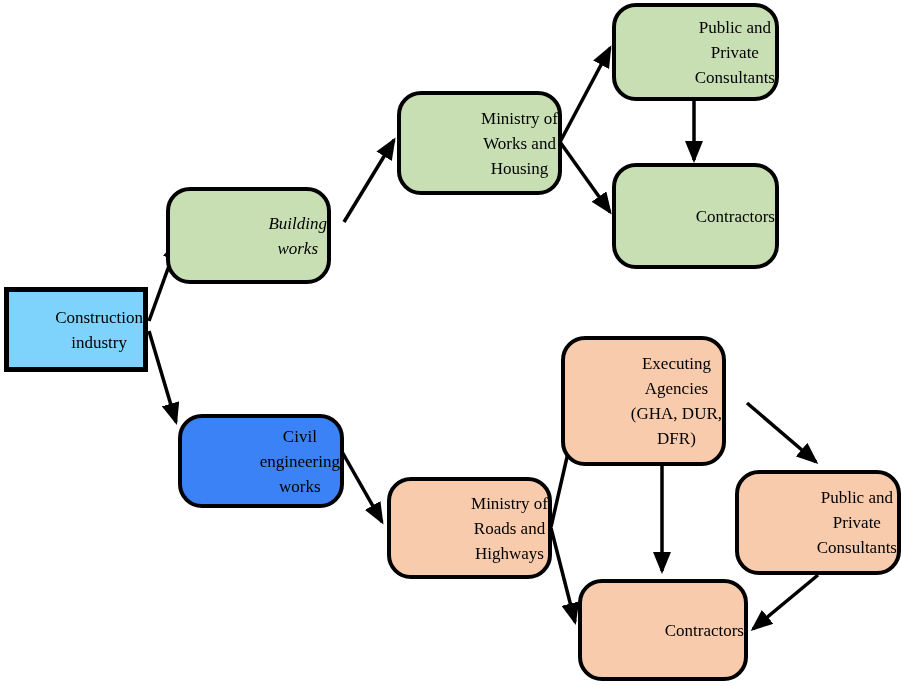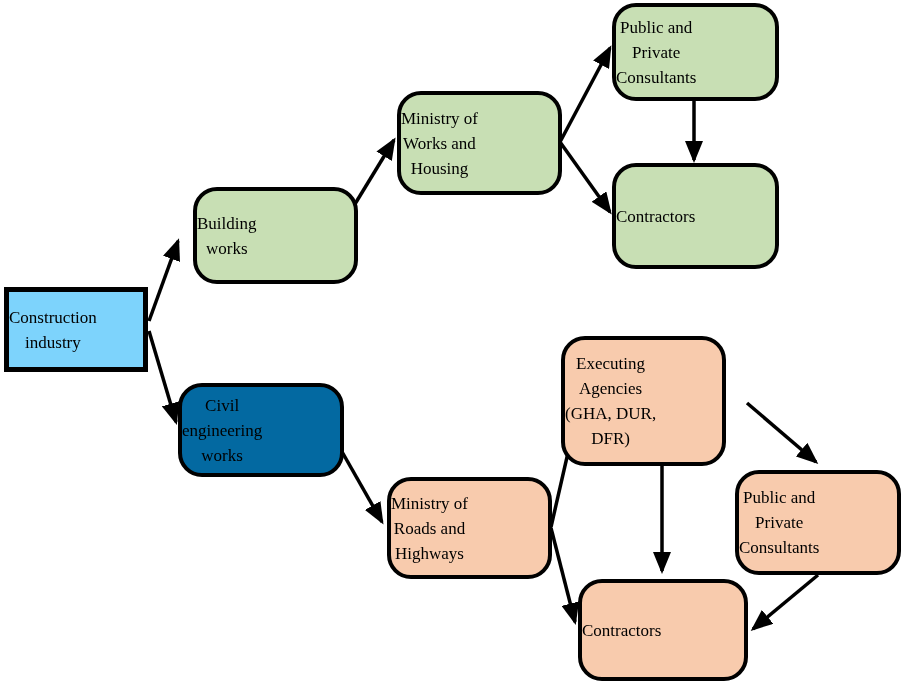--- a/index.html
+++ b/index.html
@@ -24,36 +24,36 @@
     stroke: #000000;
     stroke-width: 3.5;
   }
   .node {
     position: absolute;
     box-sizing: border-box;
     border: 4px solid #000000;
     border-radius: 24px;
     display: flex;
     align-items: center;
-    justify-content: flex-start;
+    justify-content: flex-end;
     text-align: center;
     color: #000000;
     font-size: 17px;
     line-height: 25px;
   }
   .node .lbl {
     white-space: pre-line;
   }
   .sharp {
     border-radius: 0;
     border-width: 5px;
   }
   
   #n-construction { left: 4px;   top: 287px; width: 144px; height: 85px; }
-  #n-building     { left: 193px; top: 187px; width: 165px; height: 97px; }
+  #n-building     { left: 166px; top: 187px; width: 165px; height: 97px; font-style: italic; }
   #n-mwh          { left: 397px; top: 91px;  width: 165px; height: 104px; }
   #n-ppc-b        { left: 612px; top: 3px;   width: 167px; height: 98px; }
   #n-con-b        { left: 612px; top: 163px; width: 167px; height: 106px; }
   #n-civil        { left: 178px; top: 383px; width: 166px; height: 94px; }
   #n-mrh          { left: 387px; top: 477px; width: 165px; height: 102px; }
   #n-exec         { left: 561px; top: 336px; width: 165px; height: 130px; }
   #n-ppc-c        { left: 735px; top: 470px; width: 166px; height: 105px; }
   #n-con-c        { left: 578px; top: 579px; width: 170px; height: 102px; }
 </style>
 </head>
@@ -100,21 +100,21 @@
   <div class="node" id="n-ppc-b" style="background-color: rgb(200, 223, 180);">
     <span class="lbl">Public and
 Private
 Consultants</span>
   </div>
 
   <div class="node" id="n-con-b" style="background-color: rgb(200, 223, 180);">
     <span class="lbl">Contractors</span>
   </div>
 
-  <div class="node" id="n-civil" style="background-color: #0369a1;">
+  <div class="node" id="n-civil" style="background-color: #3b82f6; margin-top: 31px;">
     <span class="lbl">Civil
 engineering
 works</span>
   </div>
 
   <div class="node" id="n-mrh" style="background-color: rgb(248, 203, 173);">
     <span class="lbl">Ministry of
 Roads and
 Highways</span>
   </div>

